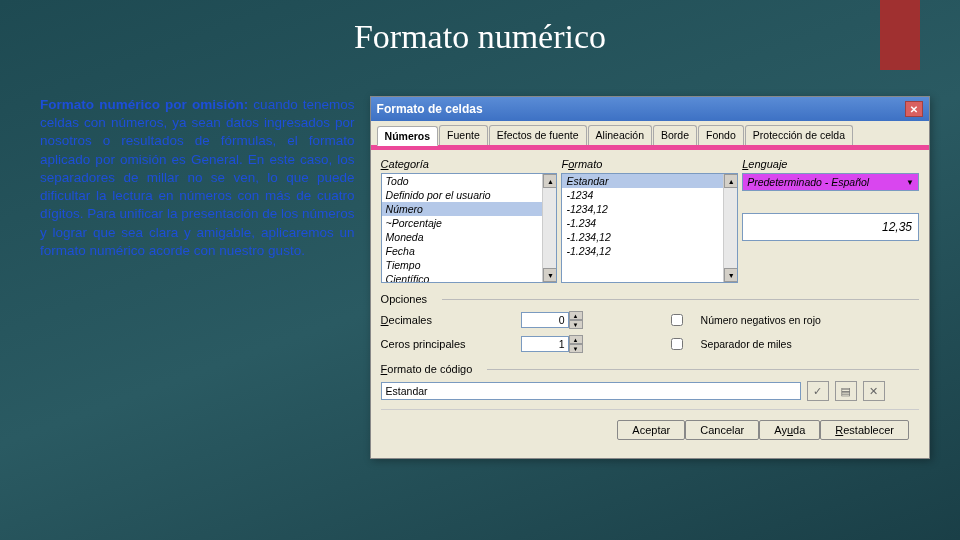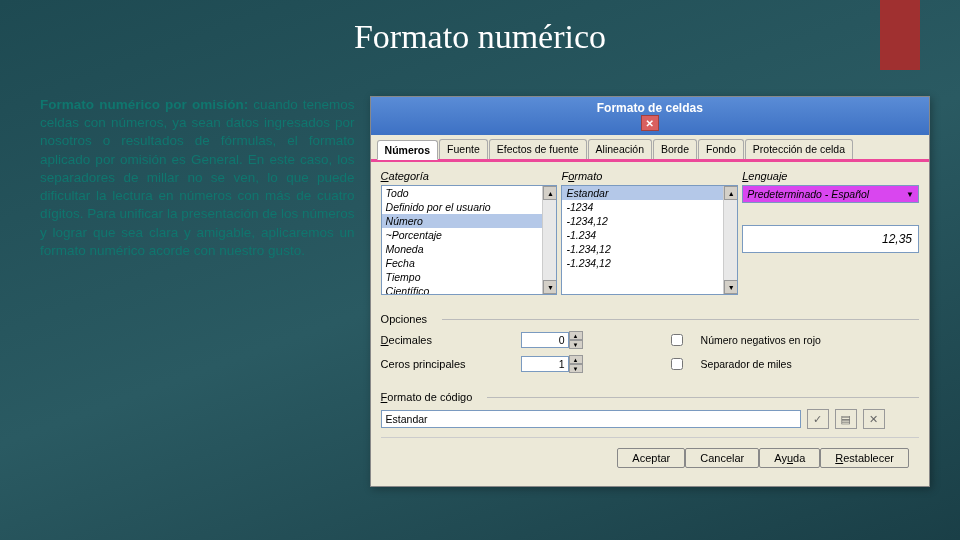--- a/index.html
+++ b/index.html
@@ -17,43 +17,43 @@
   }
   .slide-title {
     color: #fff; font-size: 34px; font-weight: 400;
     text-align: center; padding-top: 18px;
     font-family: Georgia, serif;
   }
   .content {
     display: flex; padding: 40px 30px 20px 40px; gap: 15px;
   }
   .desc {
-    width: 320px; color: #0f766e; font-size: 13.5px; line-height: 1.35;
+    width: 320px; color: #1d4ed8; font-size: 13.5px; line-height: 1.35;
     text-align: justify;
   }
   .desc .bold { font-weight: bold; }
   .dialog {
     width: 570px; background: #ece9d8; border: 1px solid #888;
     font-size: 11px; font-family: "Segoe UI", Tahoma, sans-serif;
     box-shadow: 2px 2px 8px rgba(0,0,0,0.3);
   }
   .titlebar {
     background: linear-gradient(#5a8cd6, #3d71c4);
     color: #fff; padding: 4px 6px;
     display: flex; justify-content: space-between; align-items: center;
-    font-weight: bold; font-size: 12px; flex-direction: column;
+    font-weight: bold; font-size: 12px;
   }
   .closebtn {
     width: 18px; height: 16px; background: #d96060;
     border: 1px solid #a04040; color: #fff;
     display: flex; align-items: center; justify-content: center;
     font-size: 10px; font-weight: bold;
   }
   .tabs {
-    display: flex; border-bottom: 3px solid #ec4899;
+    display: flex; border-bottom: 5px solid #ec4899;
     background: #ece9d8; padding: 4px 6px 0 6px; gap: 1px;
   }
   .tab {
     padding: 3px 7px; border: 1px solid #aaa; border-bottom: none;
     background: #ece9d8; font-size: 10.5px; cursor: pointer;
     border-radius: 3px 3px 0 0;
     white-space: nowrap;
   }
   .tab.active {
     background: #fff; font-weight: bold; border-bottom: 1px solid #fff;
@@ -86,21 +86,21 @@
     padding: 2px 4px; display: flex; justify-content: space-between;
     align-items: center; font-size: 10.5px;
   }
   .ddarrow { font-size: 8px; }
   .preview-box {
     background: #fff; border: 1px solid #7a9ac0;
     padding: 6px; text-align: right; margin-top: 22px;
     font-size: 12px;
   }
   .section-header {
-    font-size: 11px; margin: 18px 0 6px 0;
+    font-size: 11px; margin: 10px 0 6px 0;
     display: flex; align-items: center; gap: 15px;
   }
   .section-header .line { flex: 1; height: 1px; background: #bbb; }
   .opts-row {
     display: flex; align-items: center; gap: 10px; margin-bottom: 6px;
   }
   .opts-row .lab { width: 130px; font-size: 11px; }
   .spinner {
     display: flex; align-items: center;
     width: 70px;

